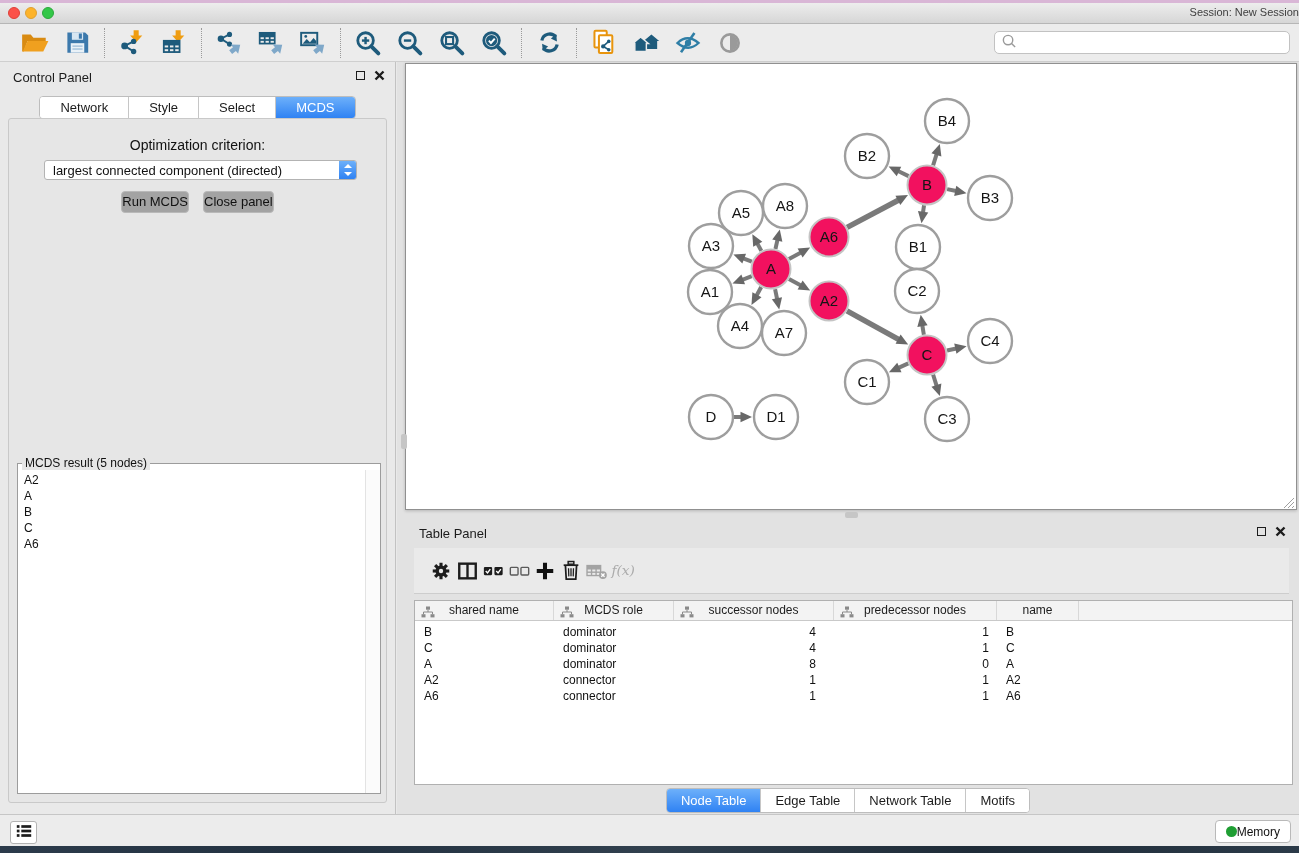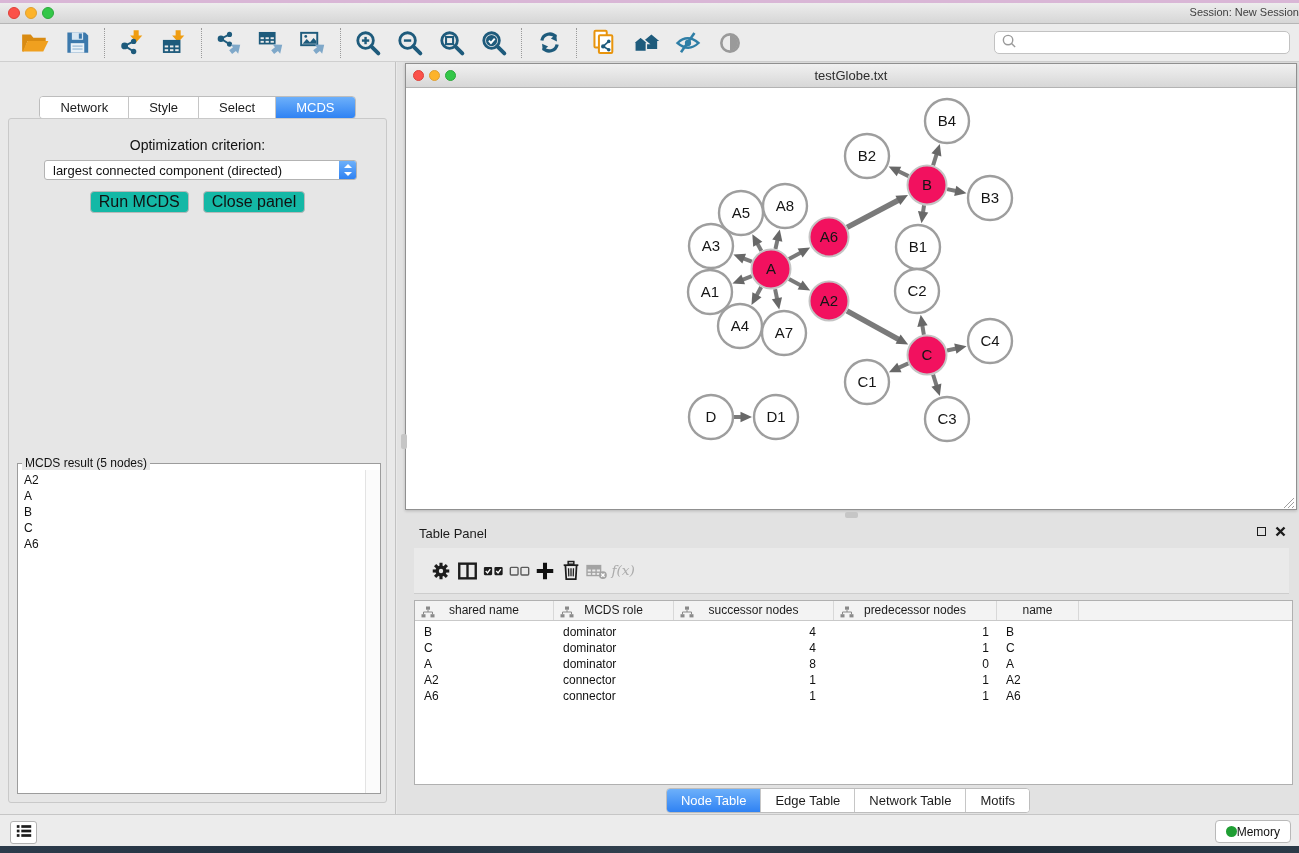--- a/index.html
+++ b/index.html
@@ -59,22 +59,22 @@
   .opt-label { position:absolute; left:0; right:0; top:18px; text-align:center; font-size:14px; color:#111; }
   .criterion { position:absolute; left:35px; top:41px; width:313px; height:20px; background:#fff;
       border:1px solid #b3b3b3; border-radius:3px; font-size:13px; color:#111; display:flex; align-items:center; }
   .criterion .val { flex:1; padding-left:8px; white-space:nowrap; overflow:hidden; }
   .stepper { width:17px; height:100%; border-radius:0 2px 2px 0;
       background:linear-gradient(#6db0fa,#2f82f3); position:relative; }
   .stepper i { position:absolute; left:4.5px; width:0; height:0; border-left:4px solid transparent; border-right:4px solid transparent; }
   .stepper .up { top:3px; border-bottom:4px solid #fff; }
   .stepper .dn { bottom:3px; border-top:4px solid #fff; }
   .cp-buttons { position:absolute; left:0; right:0; top:72px; display:flex; justify-content:center; gap:14px; }
-  .mac-btn { background:#14b8a6; border:1px solid #b9b9b9; border-radius:4px; font-size:16px; color:#111;
-      padding:2px 8px; line-height:16px; cursor:default; font-family:"Liberation Sans",sans-serif; }
+  .mac-btn { background:#a3a3a3; border:1px solid #b9b9b9; border-radius:4px; font-size:13px; color:#111;
+      padding:2px 0; line-height:16px; cursor:default; font-family:"Liberation Sans",sans-serif; }
 
   .result-box { position:absolute; left:8px; top:337px; width:364px; height:338px;
       border:1px solid #9c9c9c; background:#fff; }
   .result-box legend { font-size:12px; color:#111; background:#e6e6e6; padding:0 3px; margin-left:4px; }
   .result-list { list-style:none; padding:2px 0 0 6px; font-size:12px; color:#111; }
   .result-list li { line-height:16px; }
   .result-scroll { position:absolute; right:0; top:0; bottom:0; width:15px;
       background:#fbfbfb; border-left:1px solid #e3e3e3; }
 
   
@@ -319,20 +319,31 @@
    <circle cx="7.5" cy="7.5" r="5" fill="none" stroke="#9a9a9a" stroke-width="1.5"></circle>
    <line x1="11.2" y1="11.2" x2="15" y2="15" stroke="#9a9a9a" stroke-width="1.5"></line>
             </svg></span>
         <input type="text" placeholder="" style="">
       </div>
     </div>
 
     <div class="content">
 
       <div class="control-panel">
+        <div class="cp-header">
+          <span class="panel-title">Control Panel</span>
+          <span class="win-icons">
+            <span class="float-box"></span>
+            <span class="close-x">
+              <svg width="11" height="11" viewBox="0 0 11 11">
+                  <path d="M1.5 1.5 L9.5 9.5 M9.5 1.5 L1.5 9.5" stroke="#1c1c1c" stroke-width="2.4"></path>
+                </svg>
+            </span>
+          </span>
+        </div>
         <div class="cp-tabs">
           <div class="seg-group" id="cp-tabs-group">
               <span class="seg">Network</span>
               <span class="seg">Style</span>
               <span class="seg">Select</span>
               <span class="seg selected">MCDS</span>
             </div>
         </div>
 
         <div class="cp-body">
@@ -359,28 +370,20 @@
                 <li>A6</li>
               </ul>
             <div class="result-scroll"></div>
           </fieldset>
         </div>
       </div>
 
       <div class="right-area">
 
         <div class="net-frame">
-          <div class="frame-titlebar">
-            <div class="lights">
-              <span class="light red"></span>
-              <span class="light yellow"></span>
-              <span class="light green"></span>
-            </div>
-            <div class="title">testGlobe.txt</div>
-          </div>
           <div class="frame-canvas">
             <svg id="graph-svg" width="890" height="421" viewBox="0 0 890 421">
                 <g>
                   <line x1="355.31946104343393" y1="162.92966061440995" x2="351.291638731782" y2="155.411058965993" stroke="#7A7A7A" stroke-width="4"></line>
                   <polygon points="346.33331390037006,146.15551928069078 356.347555988447,153.8369875909416 347.18016430014774,158.74809028110195" fill="#686868"></polygon>
                 </g>
                 <g>
                   <line x1="369.44707438528246" y1="160.98816526622898" x2="371.51589920525635" y2="151.67845357634639" stroke="#7A7A7A" stroke-width="4"></line>
                   <polygon points="373.79366901235227,141.42848944441488 376.3751414603943,153.78267901718735 366.2227960344811,151.5266022558733" fill="#686868"></polygon>
                 </g>

